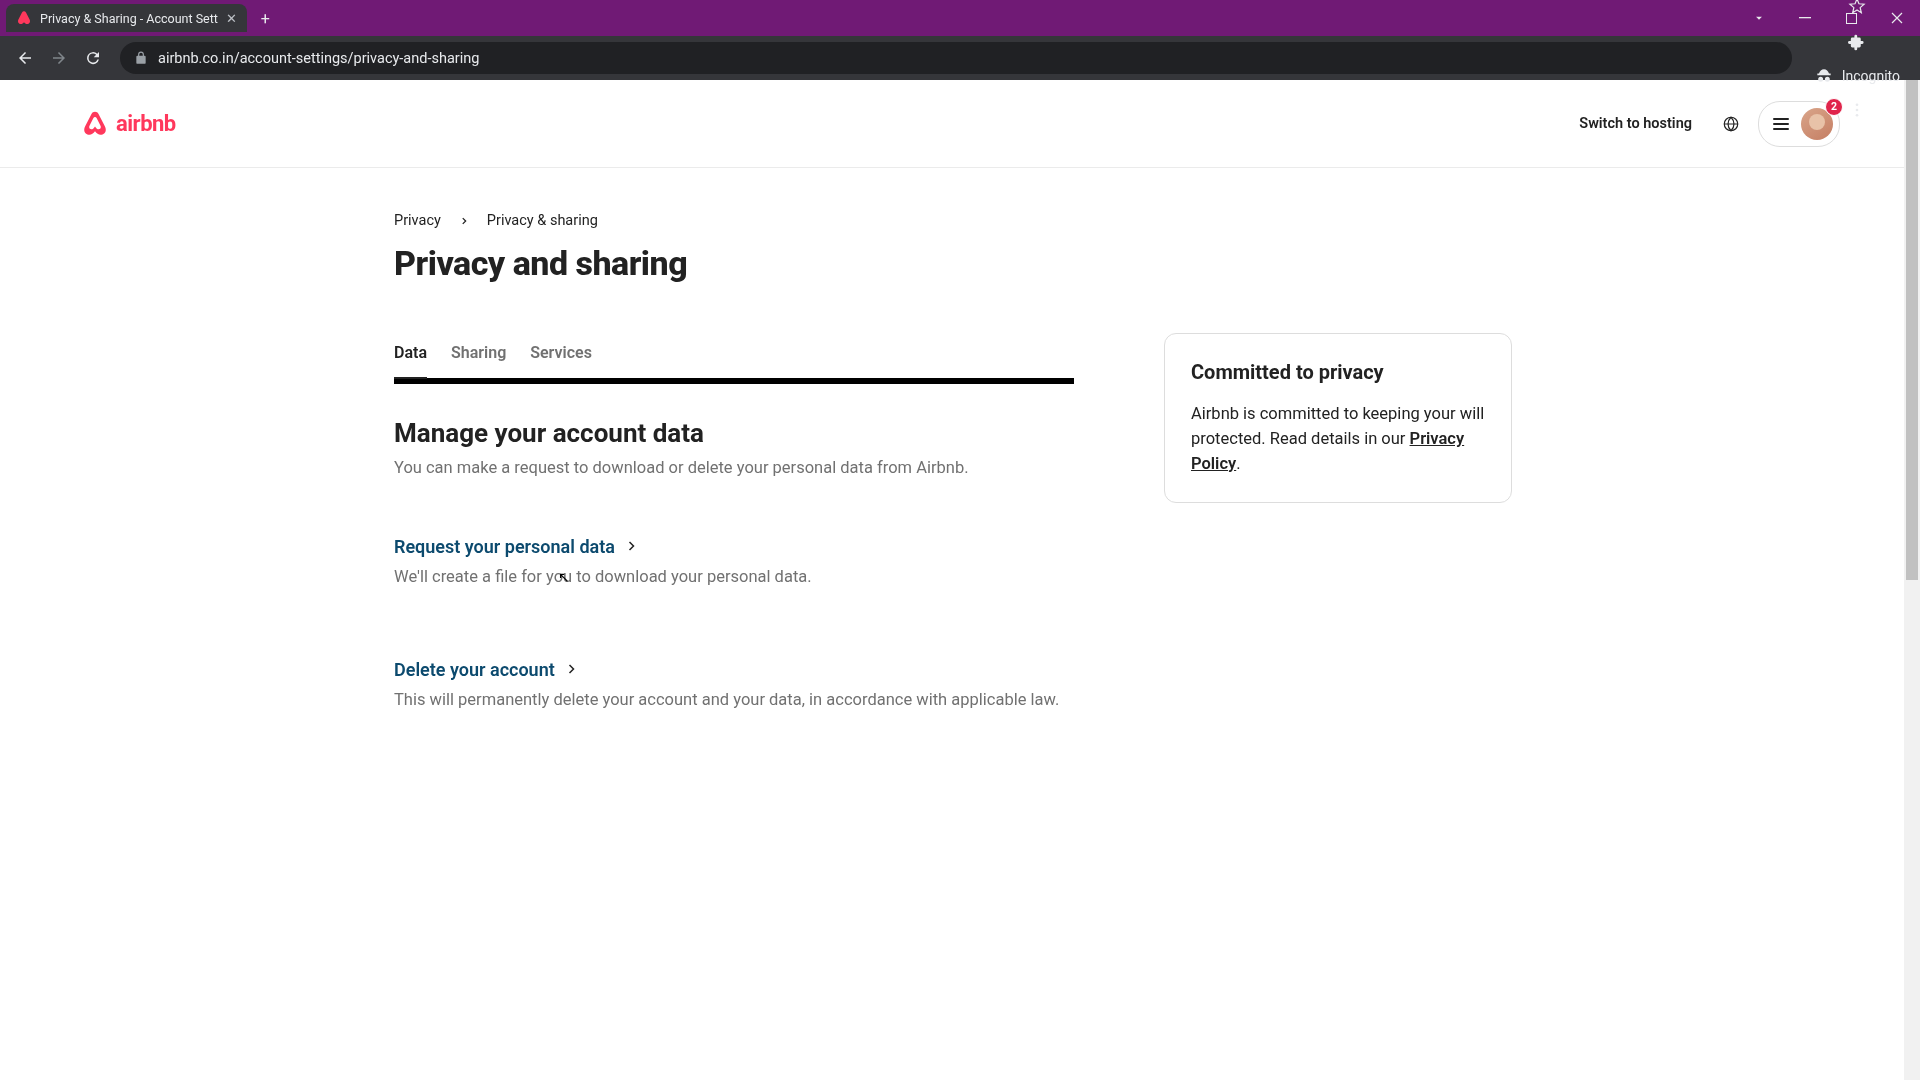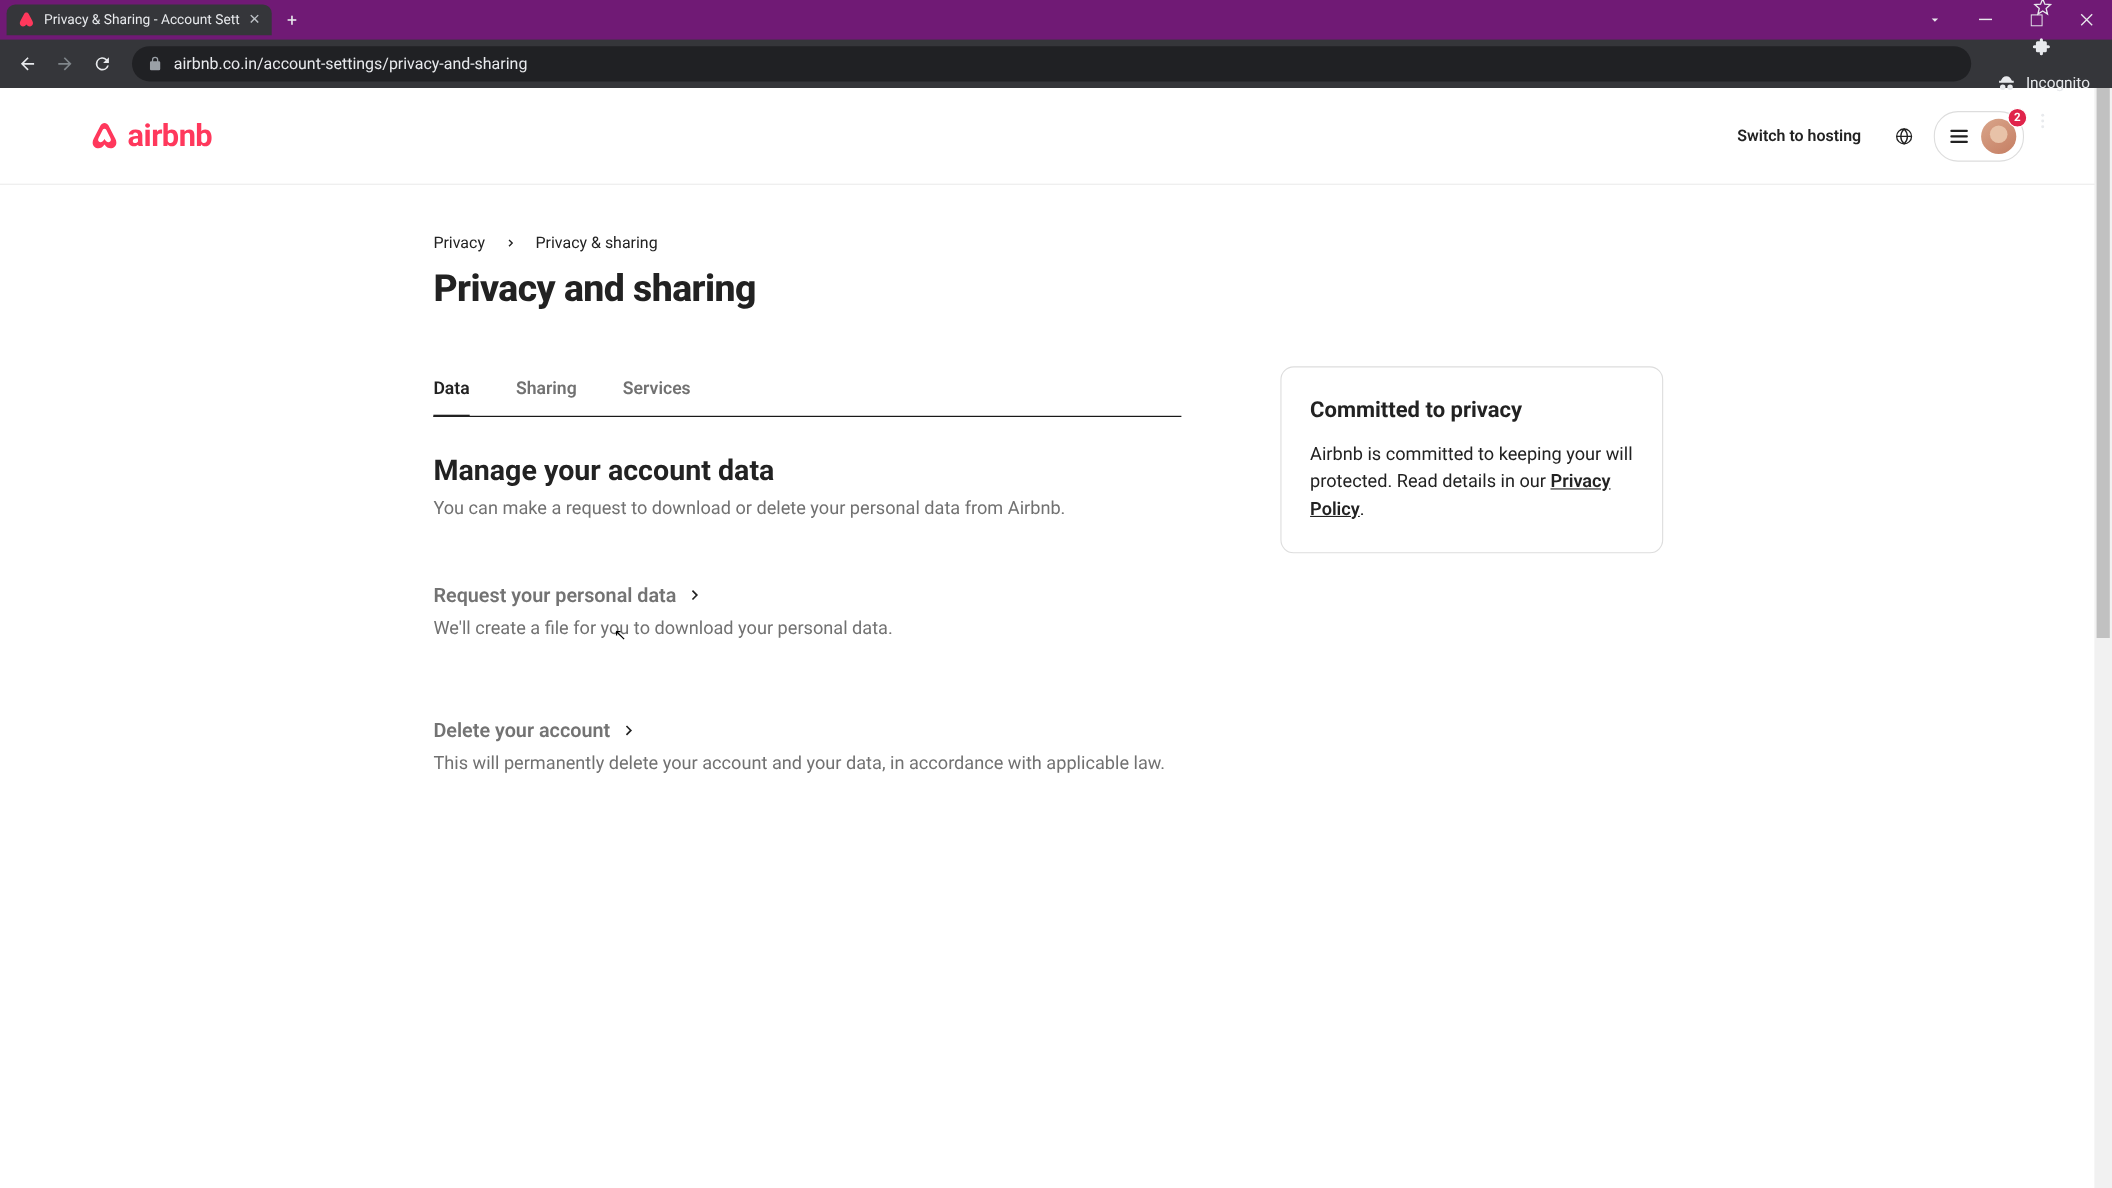--- a/index.html
+++ b/index.html
@@ -21,51 +21,51 @@
 .address-bar { flex: 1; display: flex; align-items: center; background: #202124; border-radius: 20px; height: 32px; padding: 0 14px; margin: 0 8px; gap: 10px; }
 .address-bar .lock { color: #9aa0a6; }
 .address-bar .url { color: #e8eaed; font-size: 14.5px; }
 .toolbar-right { display: flex; align-items: center; gap: 4px; flex-direction: column; }
 .toolbar-icon { width: 32px; height: 32px; display: flex; align-items: center; justify-content: center; border-radius: 50%; cursor: pointer; color: #e8eaed; }
 .incognito-badge { display: flex; align-items: center; gap: 8px; padding: 4px 10px; border-radius: 16px; font-size: 14px; color: #e8eaed; }
 
 
 .page-wrap { position: relative; }
 .page-header { display: flex; align-items: center; height: 88px; padding: 0 80px; border-bottom: 1px solid #ebebeb; }
-.logo { display: flex; align-items: center; gap: 6px; color: #ff385c; font-weight: 700; font-size: 28px; letter-spacing: -0.5px; cursor: pointer; }
+.logo { display: flex; align-items: center; gap: 6px; color: #ff385c; font-weight: 700; font-size: 22px; letter-spacing: -0.5px; cursor: pointer; }
 .logo svg { width: 30px; height: 32px; }
 .header-right { margin-left: auto; display: flex; align-items: center; gap: 6px; }
 .switch-hosting { font-size: 14.5px; font-weight: 600; color: #222; padding: 12px; border-radius: 22px; cursor: pointer; }
 .globe-btn { width: 42px; height: 42px; display: flex; align-items: center; justify-content: center; border-radius: 50%; cursor: pointer; }
 .user-menu { display: flex; align-items: center; gap: 12px; padding: 6px 6px 6px 14px; border: 1px solid #ddd; border-radius: 22px; cursor: pointer; position: relative; }
 .user-menu .hamburger { display: flex; flex-direction: column; gap: 3px; }
 .user-menu .hamburger span { display: block; width: 16px; height: 2px; background: #222; border-radius: 1px; }
 .avatar { width: 32px; height: 32px; border-radius: 50%; background: linear-gradient(145deg,#d9a58a,#c57e63); position: relative; overflow: hidden; }
 .avatar::after { content:""; position:absolute; top:6px; left:8px; width:16px; height:16px; border-radius:50%; background:#e8c2a8; }
 .notif-badge { position: absolute; top: -4px; right: -4px; background: #e0244b; color: #fff; font-size: 10.5px; font-weight: 700; width: 18px; height: 18px; border-radius: 50%; display: flex; align-items: center; justify-content: center; border: 1.5px solid #fff; }
 
 .content { max-width: 1180px; margin: 0 auto; padding: 44px 24px 60px; }
 .breadcrumb { display: flex; align-items: center; gap: 18px; font-size: 14.5px; color: #222; margin-bottom: 14px; }
 .breadcrumb a { color: #222; text-decoration: none; cursor: pointer; }
 .breadcrumb .sep { color: #717171; }
 .page-title { font-size: 34px; font-weight: 800; color: #222; letter-spacing: -0.5px; margin-bottom: 50px; }
 
 .layout-cols { display: flex; gap: 90px; align-items: flex-start; }
 .main-col { flex: 1; max-width: 680px; }
 
-.tabs { display: flex; gap: 42px; border-bottom: 1px solid #000000; margin-bottom: 34px; }
+.tabs { display: flex; gap: 24px; border-bottom: 6px solid #000000; margin-bottom: 34px; }
 .tabs .tab-item { font-size: 16px; font-weight: 600; color: #717171; padding: 10px 0 16px; cursor: pointer; position: relative; }
 .tabs .tab-item.active { color: #222; }
 .tabs .tab-item.active::after { content:""; position:absolute; left:0; right:0; bottom:-1px; height:2px; background:#222; }
 
 .section-heading { font-size: 26px; font-weight: 700; color: #222; margin-bottom: 8px; }
 .section-desc { font-size: 16.5px; color: #717171; margin-bottom: 56px; line-height: 1.45; }
 
 .action-item { margin-bottom: 70px; }
-.action-title { display: flex; align-items: center; gap: 10px; font-size: 18px; font-weight: 600; color: #737373; cursor: pointer; margin-bottom: 8px; }
+.action-title { display: flex; align-items: center; gap: 10px; font-size: 18px; font-weight: 600; color: #0c4a6e; cursor: pointer; margin-bottom: 8px; }
 .action-desc { font-size: 16.5px; color: #717171; line-height: 1.45; }
 
 .side-card { width: 348px; border: 1px solid #ddd; border-radius: 12px; padding: 26px; }
 .side-card h3 { font-size: 20px; font-weight: 700; color: #222; margin-bottom: 18px; }
 .side-card p { font-size: 16.5px; color: #222; line-height: 1.5; }
 .side-card a { color: #222; text-decoration: underline; font-weight: 600; cursor: pointer; }
 
 .cursor { position: absolute; top: 489px; left: 558px; pointer-events:none; font-size: 14px; }
 
 .scroll-track { position: absolute; right: 0; top: 0; bottom: 0; width: 16px; background: #f1f1f1; }

